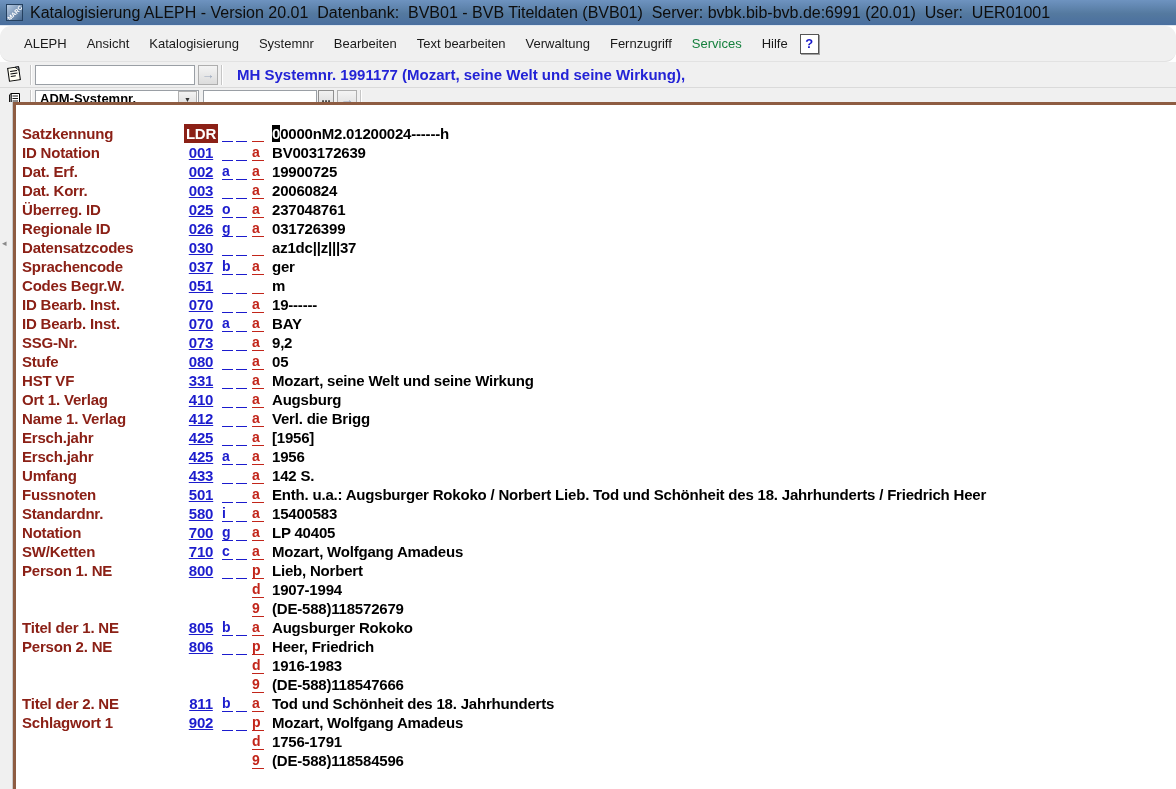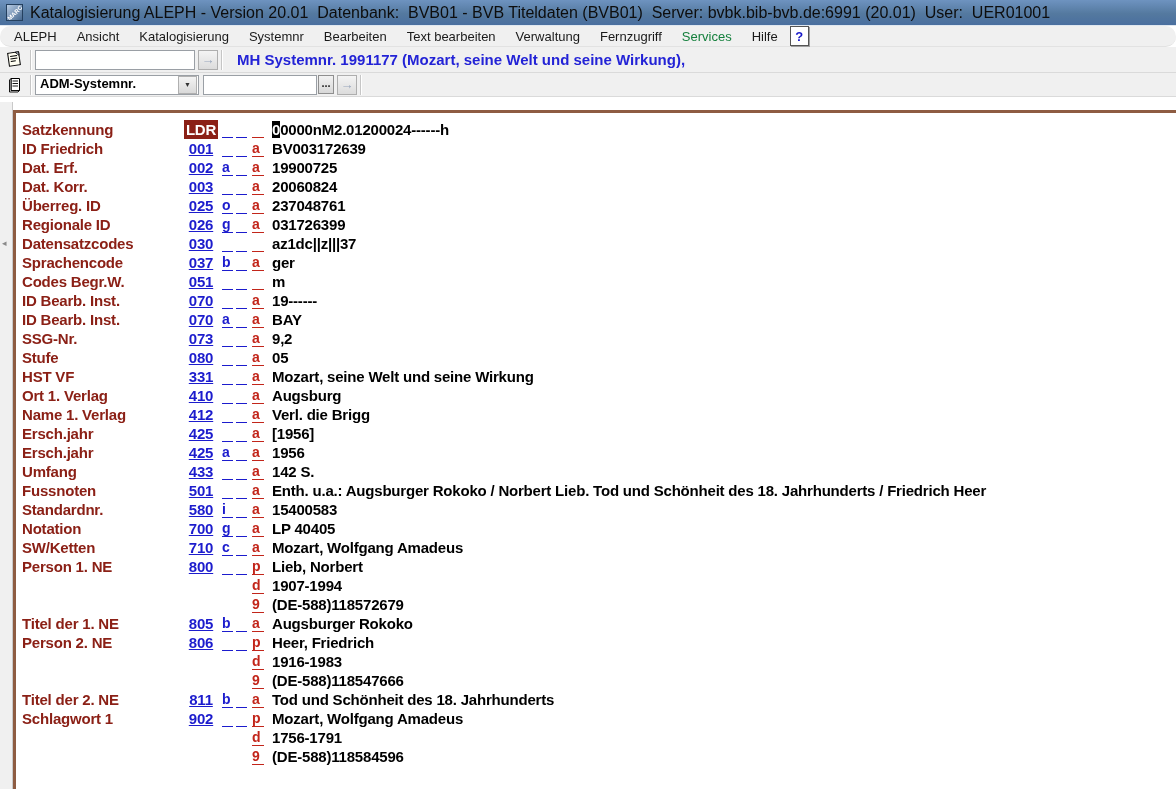--- a/index.html
+++ b/index.html
@@ -19,22 +19,22 @@
     width:17px; height:17px; margin-right:7px; flex:none;
     background:linear-gradient(135deg,#b8cce4,#46688f);
     border:1px solid #24405f; box-sizing:border-box;
     display:flex; align-items:center; justify-content:center;
     overflow:hidden;
   }
   .app-icon span { color:#fff; font-size:6px; font-weight:bold; transform:rotate(-45deg); letter-spacing:0; }
   .title-text { font-size:16px; color:#0d0d0d; white-space:pre; }
   
   .menubar {
-    height:21px; background:#f0f0f0; display:flex; align-items:center;
-    padding-left:4px; border-bottom:1px solid #e2e2e2; box-sizing:border-box;border-radius:11px;
+    height:36px; background:#f0f0f0; display:flex; align-items:center;
+    padding-left:14px; border-bottom:1px solid #e2e2e2; box-sizing:border-box;border-radius:11px;
   }
   .menu-item { padding:3px 10px; font-size:13px; color:#1a1a1a; cursor:default; white-space:pre; }
   .menu-item.disabled { color:#15803d; }
   .help-badge {
     width:17px; height:18px; margin-left:2px; background:#fff;
     border:1px solid #555; box-shadow:1px 1px 0 #9f9f9f;
     color:#1717c8; font-weight:bold; font-size:13px;
     display:flex; align-items:center; justify-content:center;
   }
   
@@ -83,21 +83,21 @@
   .record-area { position:absolute; top:102px; left:0; right:0; bottom:0; background:#fff; }
   .splitter {
     position:absolute; left:0; top:0; bottom:0; width:13px;
     background:#f0f0f0; border-right:1px solid #c9c9c9; box-sizing:border-box;
   }
   .splitter .handle { position:absolute; top:136px; left:2px; font-size:9px; color:#8a8a8a; }
   .record-panel {
     position:absolute; left:13px; top:0; right:0; bottom:0; background:#fff;
     border-top:3px solid var(--panel_border,#8e5c42);
     border-left:3px solid var(--panel_border,#8e5c42);
-    box-sizing:border-box; padding-top:7px; overflow:hidden;margin-top:8px;
+    box-sizing:border-box; padding-top:19px; overflow:hidden;
   }
   .rrow {
     height:19px; line-height:19px; display:flex; align-items:flex-start;
     padding-left:6px; font-weight:bold; font-size:15px; letter-spacing:-0.2px; white-space:pre;
   }
   .rlabel { width:162px; flex:none; color:var(--label,#8b2016); }
   .rtag   { width:34px; flex:none; margin-right:4px; color:var(--tag,#1c1ccd); text-decoration:underline;text-align:center; }
   .rtag.sel { text-decoration:none; background:var(--label,#8b2016); color:#fff; }
   .rtag.blank { text-decoration:none; }
   .ind {
@@ -183,21 +183,21 @@
   <div class="sep"></div>
 </div>
 
 <div class="record-area">
   <div class="splitter">
     <span class="handle">◂</span>
   </div>
   <div class="record-panel">
     <div id="record-rows">
         <div class="rrow"><span class="rlabel">Satzkennung</span><span class="rtag sel">LDR</span><span class="ind"></span><span class="ind"></span><span class="sub"></span><span class="rvalue"><span class="cursor">0</span>0000nM2.01200024------h</span></div>
-        <div class="rrow"><span class="rlabel">ID Friedrich</span><span class="rtag">001</span><span class="ind"></span><span class="ind"></span><span class="sub">a</span><span class="rvalue">BV003172639</span></div>
+        <div class="rrow"><span class="rlabel">ID Notation</span><span class="rtag">001</span><span class="ind"></span><span class="ind"></span><span class="sub">a</span><span class="rvalue">BV003172639</span></div>
         <div class="rrow"><span class="rlabel">Dat. Erf.</span><span class="rtag">002</span><span class="ind">a</span><span class="ind"></span><span class="sub">a</span><span class="rvalue">19900725</span></div>
         <div class="rrow"><span class="rlabel">Dat. Korr.</span><span class="rtag">003</span><span class="ind"></span><span class="ind"></span><span class="sub">a</span><span class="rvalue">20060824</span></div>
         <div class="rrow"><span class="rlabel">Überreg. ID</span><span class="rtag">025</span><span class="ind">o</span><span class="ind"></span><span class="sub">a</span><span class="rvalue">237048761</span></div>
         <div class="rrow"><span class="rlabel">Regionale ID</span><span class="rtag">026</span><span class="ind">g</span><span class="ind"></span><span class="sub">a</span><span class="rvalue">031726399</span></div>
         <div class="rrow"><span class="rlabel">Datensatzcodes</span><span class="rtag">030</span><span class="ind"></span><span class="ind"></span><span class="sub"></span><span class="rvalue">az1dc||z|||37</span></div>
         <div class="rrow"><span class="rlabel">Sprachencode</span><span class="rtag">037</span><span class="ind">b</span><span class="ind"></span><span class="sub">a</span><span class="rvalue">ger</span></div>
         <div class="rrow"><span class="rlabel">Codes Begr.W.</span><span class="rtag">051</span><span class="ind"></span><span class="ind"></span><span class="sub"></span><span class="rvalue">m</span></div>
         <div class="rrow"><span class="rlabel">ID Bearb. Inst.</span><span class="rtag">070</span><span class="ind"></span><span class="ind"></span><span class="sub">a</span><span class="rvalue">19------</span></div>
         <div class="rrow"><span class="rlabel">ID Bearb. Inst.</span><span class="rtag">070</span><span class="ind">a</span><span class="ind"></span><span class="sub">a</span><span class="rvalue">BAY</span></div>
         <div class="rrow"><span class="rlabel">SSG-Nr.</span><span class="rtag">073</span><span class="ind"></span><span class="ind"></span><span class="sub">a</span><span class="rvalue">9,2</span></div>

